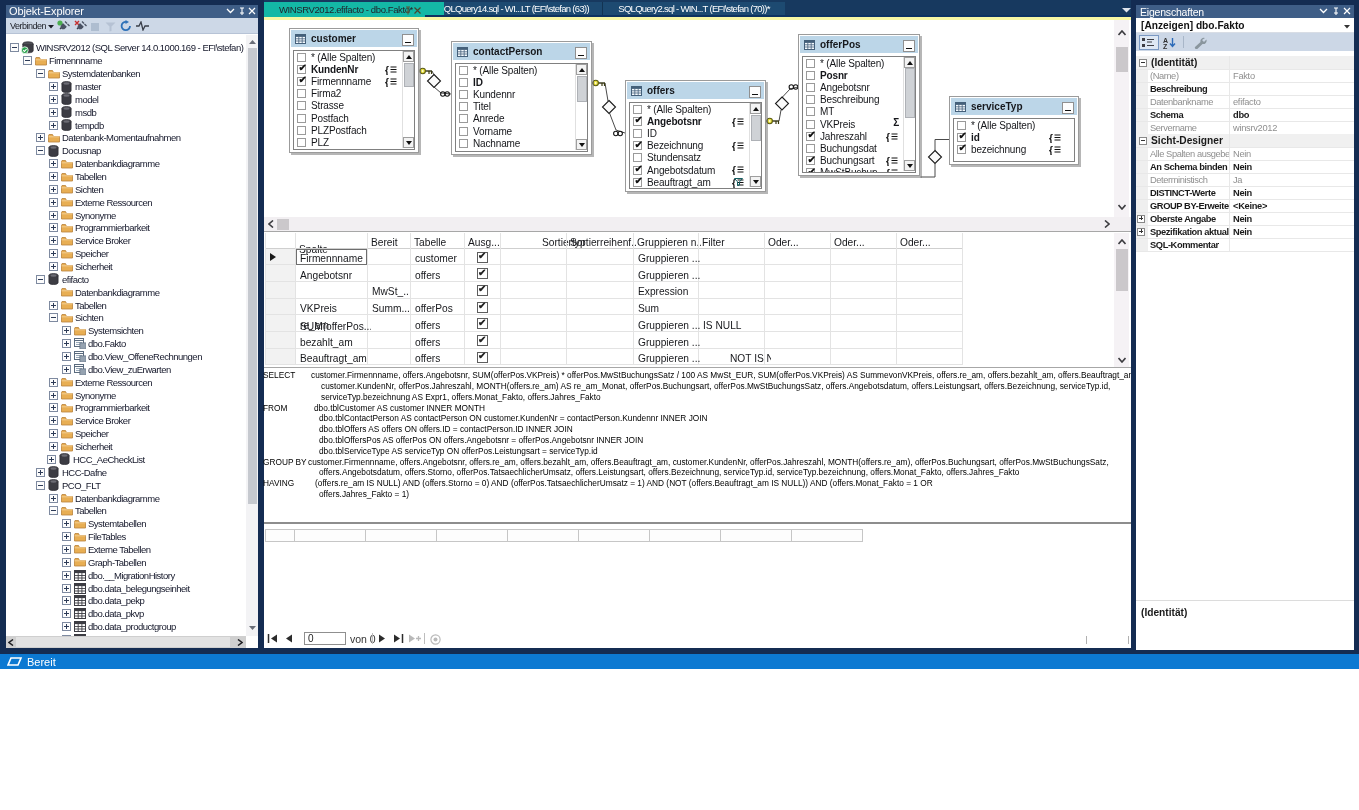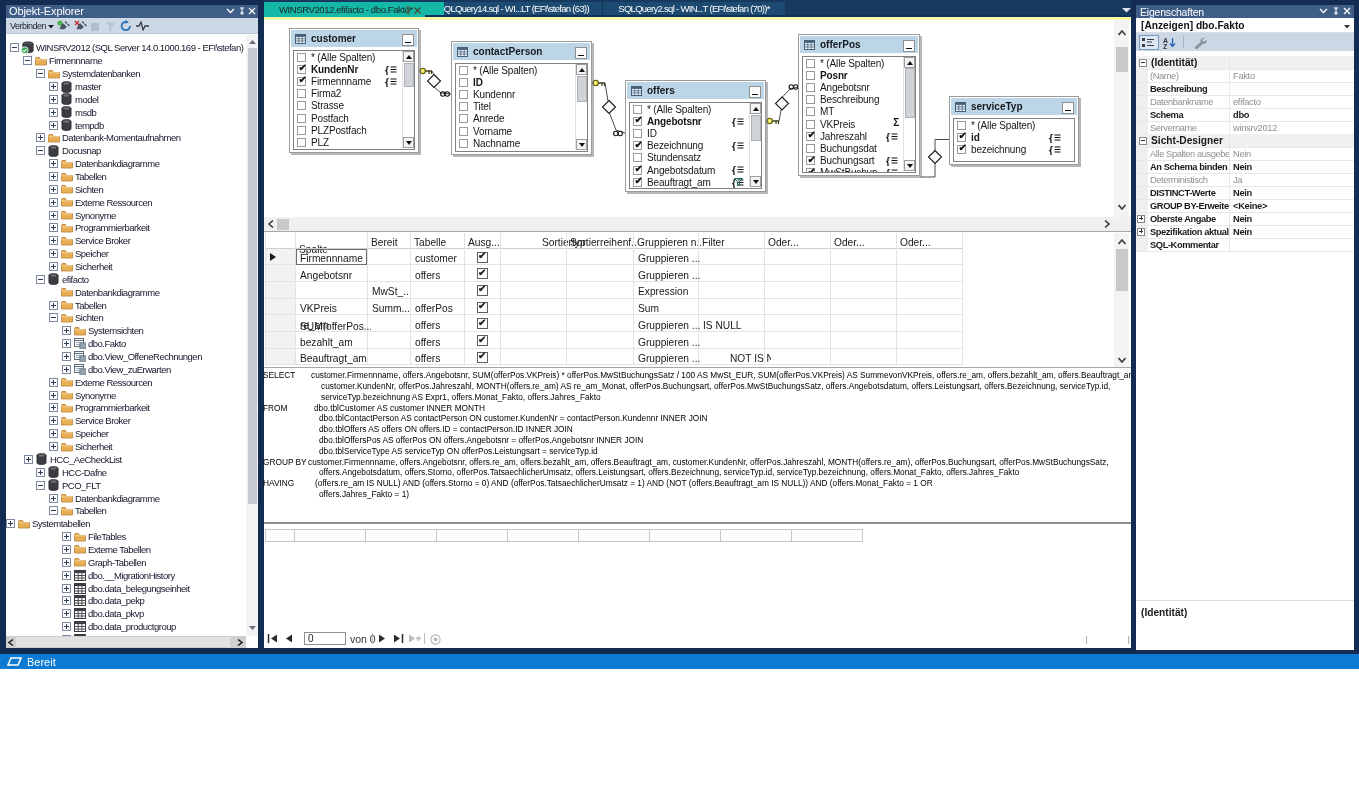--- a/index.html
+++ b/index.html
@@ -407,21 +407,21 @@
     <div class="trow" style="padding-left:43px">
       <span class="exp plus"></span>
       <span class="ticn">
         <svg width="12" height="10">
           <path d="M0.5 2.5 L0.5 9 L11.5 9 L11.5 3.5 L5.5 3.5 L4.5 1.5 L1 1.5 Z" fill="#e8ae53" stroke="#b9813a" stroke-width="0.8"></path>
           <path d="M0.5 3.8 L11.5 3.8" stroke="#f3cf95" stroke-width="1"></path>
         </svg>
       </span>
       <span>Sicherheit</span>
     </div>
-    <div class="trow" style="padding-left:18px">
+    <div class="trow" style="padding-left:41px">
       <span class="exp plus"></span>
       <span class="ticn">
         <svg width="11" height="12">
           <ellipse cx="5.5" cy="2.6" rx="4.6" ry="2.1" fill="#4e4e55" stroke="#2a2a30" stroke-width="0.7"></ellipse>
           <path d="M0.9 2.6 L0.9 9.4 A4.6 2.1 0 0 0 10.1 9.4 L10.1 2.6" fill="#3c3c43" stroke="#2a2a30" stroke-width="0.7"></path>
           <ellipse cx="5.5" cy="2.7" rx="3" ry="1.1" fill="#6c6c74"></ellipse>
         </svg>
       </span>
       <span>HCC_AeCheckList</span>
     </div>
@@ -460,21 +460,21 @@
     <div class="trow" style="padding-left:43px">
       <span class="exp"></span>
       <span class="ticn">
         <svg width="12" height="10">
           <path d="M0.5 2.5 L0.5 9 L11.5 9 L11.5 3.5 L5.5 3.5 L4.5 1.5 L1 1.5 Z" fill="#e8ae53" stroke="#b9813a" stroke-width="0.8"></path>
           <path d="M0.5 3.8 L11.5 3.8" stroke="#f3cf95" stroke-width="1"></path>
         </svg>
       </span>
       <span>Tabellen</span>
     </div>
-    <div class="trow" style="">
+    <div class="trow" style="padding-left:56px">
       <span class="exp plus"></span>
       <span class="ticn">
         <svg width="12" height="10">
           <path d="M0.5 2.5 L0.5 9 L11.5 9 L11.5 3.5 L5.5 3.5 L4.5 1.5 L1 1.5 Z" fill="#e8ae53" stroke="#b9813a" stroke-width="0.8"></path>
           <path d="M0.5 3.8 L11.5 3.8" stroke="#f3cf95" stroke-width="1"></path>
         </svg>
       </span>
       <span>Systemtabellen</span>
     </div>
     <div class="trow" style="padding-left:56px">

